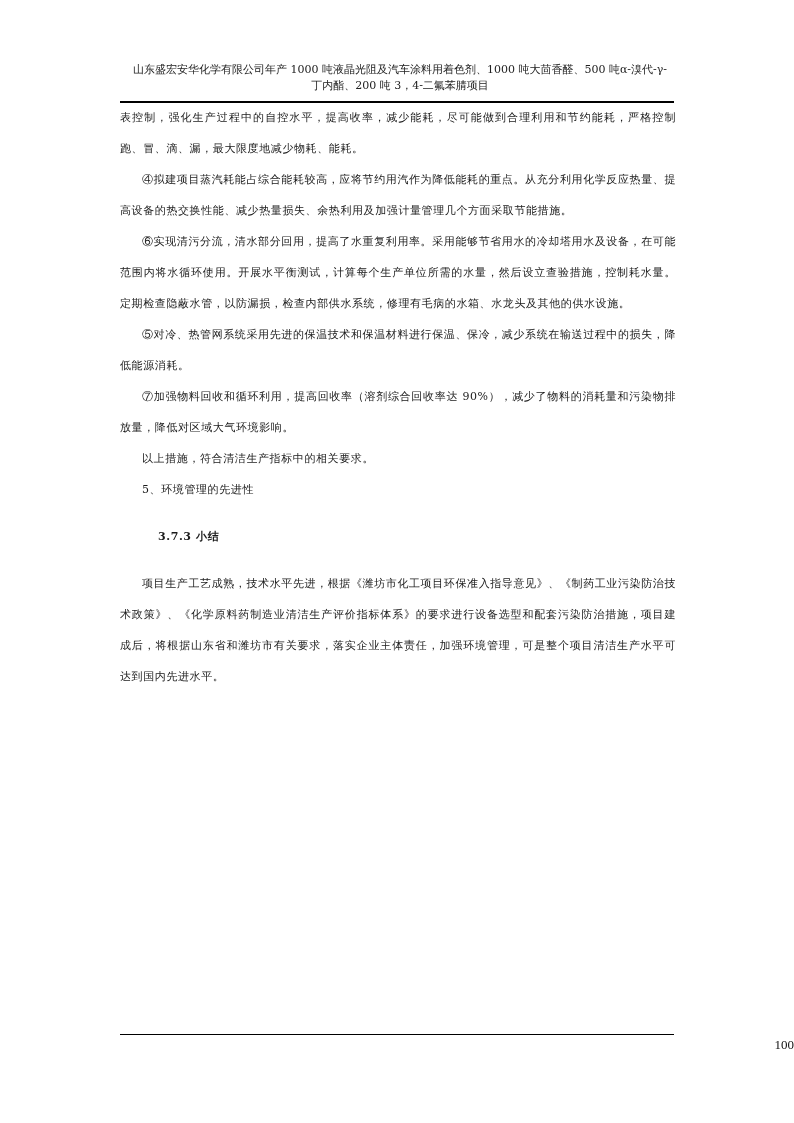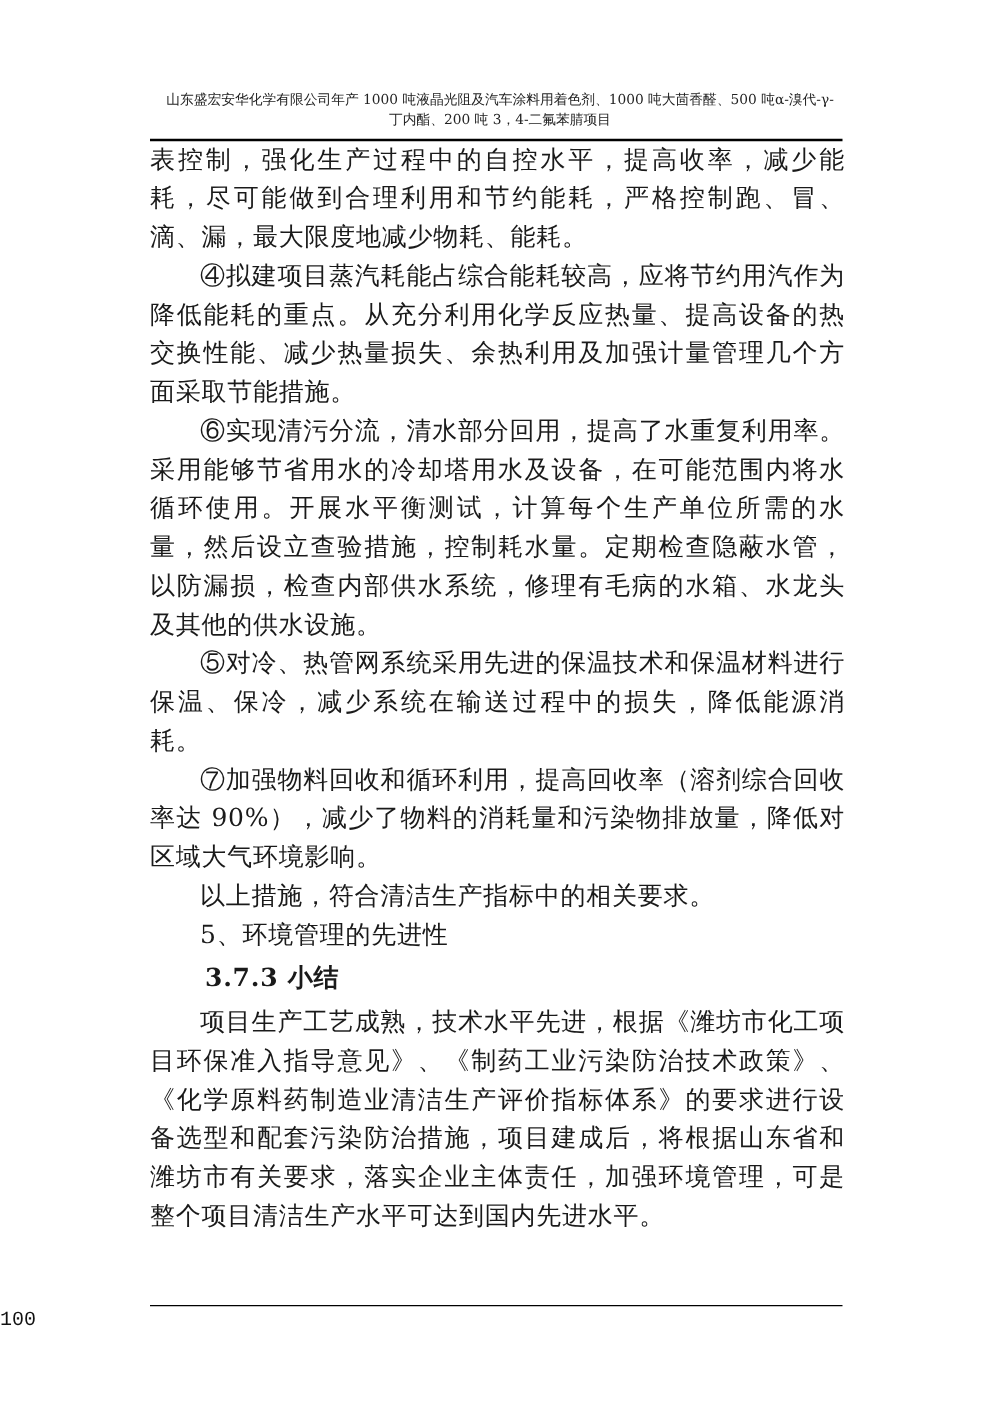--- a/index.html
+++ b/index.html
@@ -1,43 +1,43 @@
 <!DOCTYPE html>
 <html><head>
   <meta charset="utf-8">
   <style>
     html, body { margin: 0; padding: 0; background: #ffffff; }
     body {
       width: 794px; height: 1123px; position: relative; overflow: hidden;
       font-family: "DejaVu Serif", "Liberation Serif", serif;
       color: #1a1a1a;
     }
-    .page { position: absolute; left: 0; top: 10px; width: 794px; height: 943px; }
+    .page { position: absolute; left: 0; top: 0; width: 794px; height: 943px; }
     .header {
       position: absolute; left: 110px; top: 62px; width: 580px;
       text-align: center; font-size: 11px; line-height: 16px; color: #222;
     }
     .header-rule {
       position: absolute; left: 120px; top: 101px; width: 554px;
       height: 0; border-top: 2px solid #000;
     }
     .body {
       position: absolute; left: 120px; top: 102px; width: 556px;
-      font-size: 20px; line-height: 31px; letter-spacing: 0.6px;
+      font-size: 11px; line-height: 31px; letter-spacing: 0.6px;
     }
     .p { margin: 0; text-align: justify; text-align-last: left; }
     .indent { text-indent: 2em; }
-    .heading { font-weight: bold; text-indent: 2em; margin: 4px; }
+    .heading { font-weight: bold; text-indent: 2em; margin: 16px; }
     .footer-rule {
       position: absolute; left: 120px; top: 1034px; width: 554px;
       height: 0; border-top: 1px solid #000;
     }
     .page-number {
-      position: absolute; left: 0; top: 1037px; width: 794px; text-align: left;
-      font-family: Liberation Mono, monospace; font-size: 16px; color: #111;
+      position: absolute; left: 0; top: 1037px; width: 794px; text-align: right;
+      font-family: Liberation Serif, serif; font-size: 13px; color: #111;
     }
   </style>
 </head>
 <body>
 
 <div class="page">
   <div class="header">
     <div>山东盛宏安华化学有限公司年产 1000 吨液晶光阻及汽车涂料用着色剂、1000 吨大茴香醛、500 吨α-溴代-γ-</div>
     <div>丁内酯、200 吨 3，4-二氟苯腈项目</div>
   </div>

